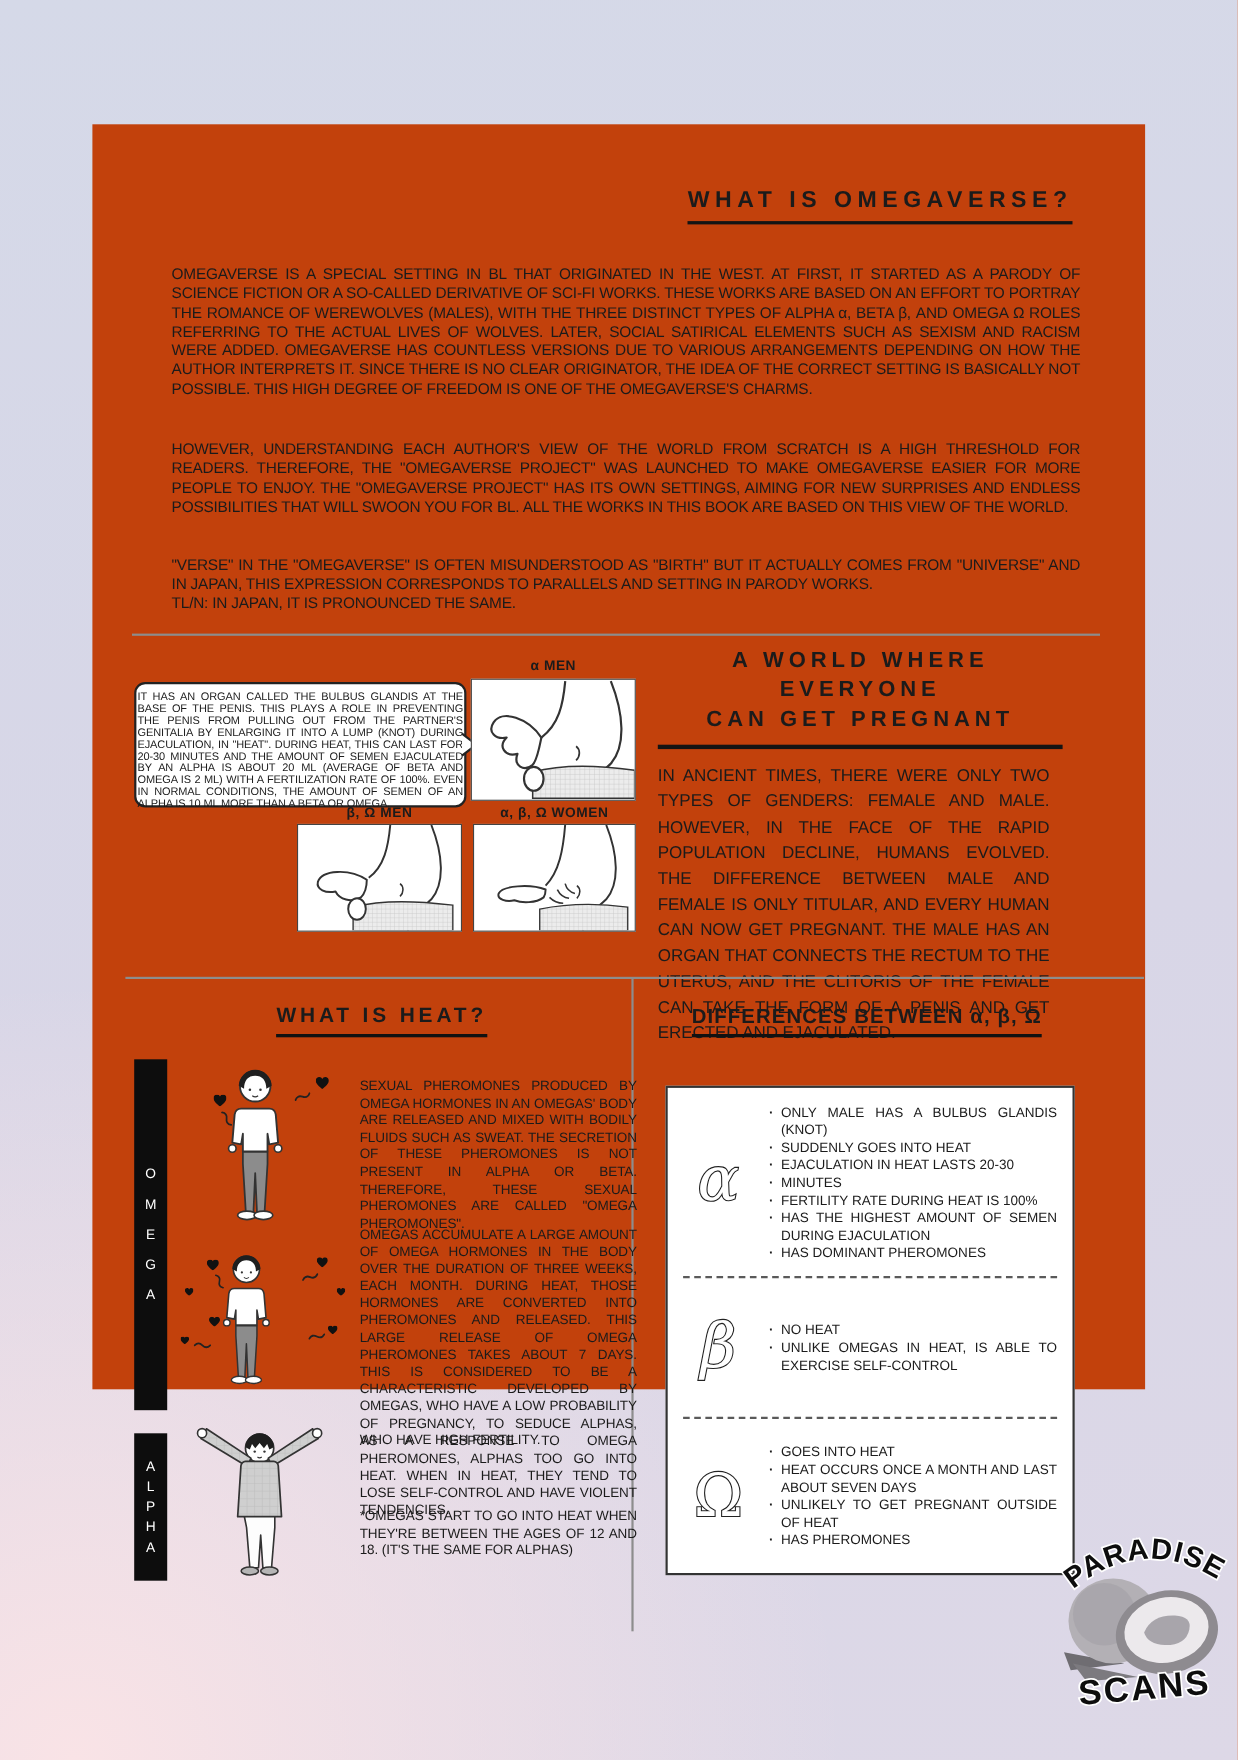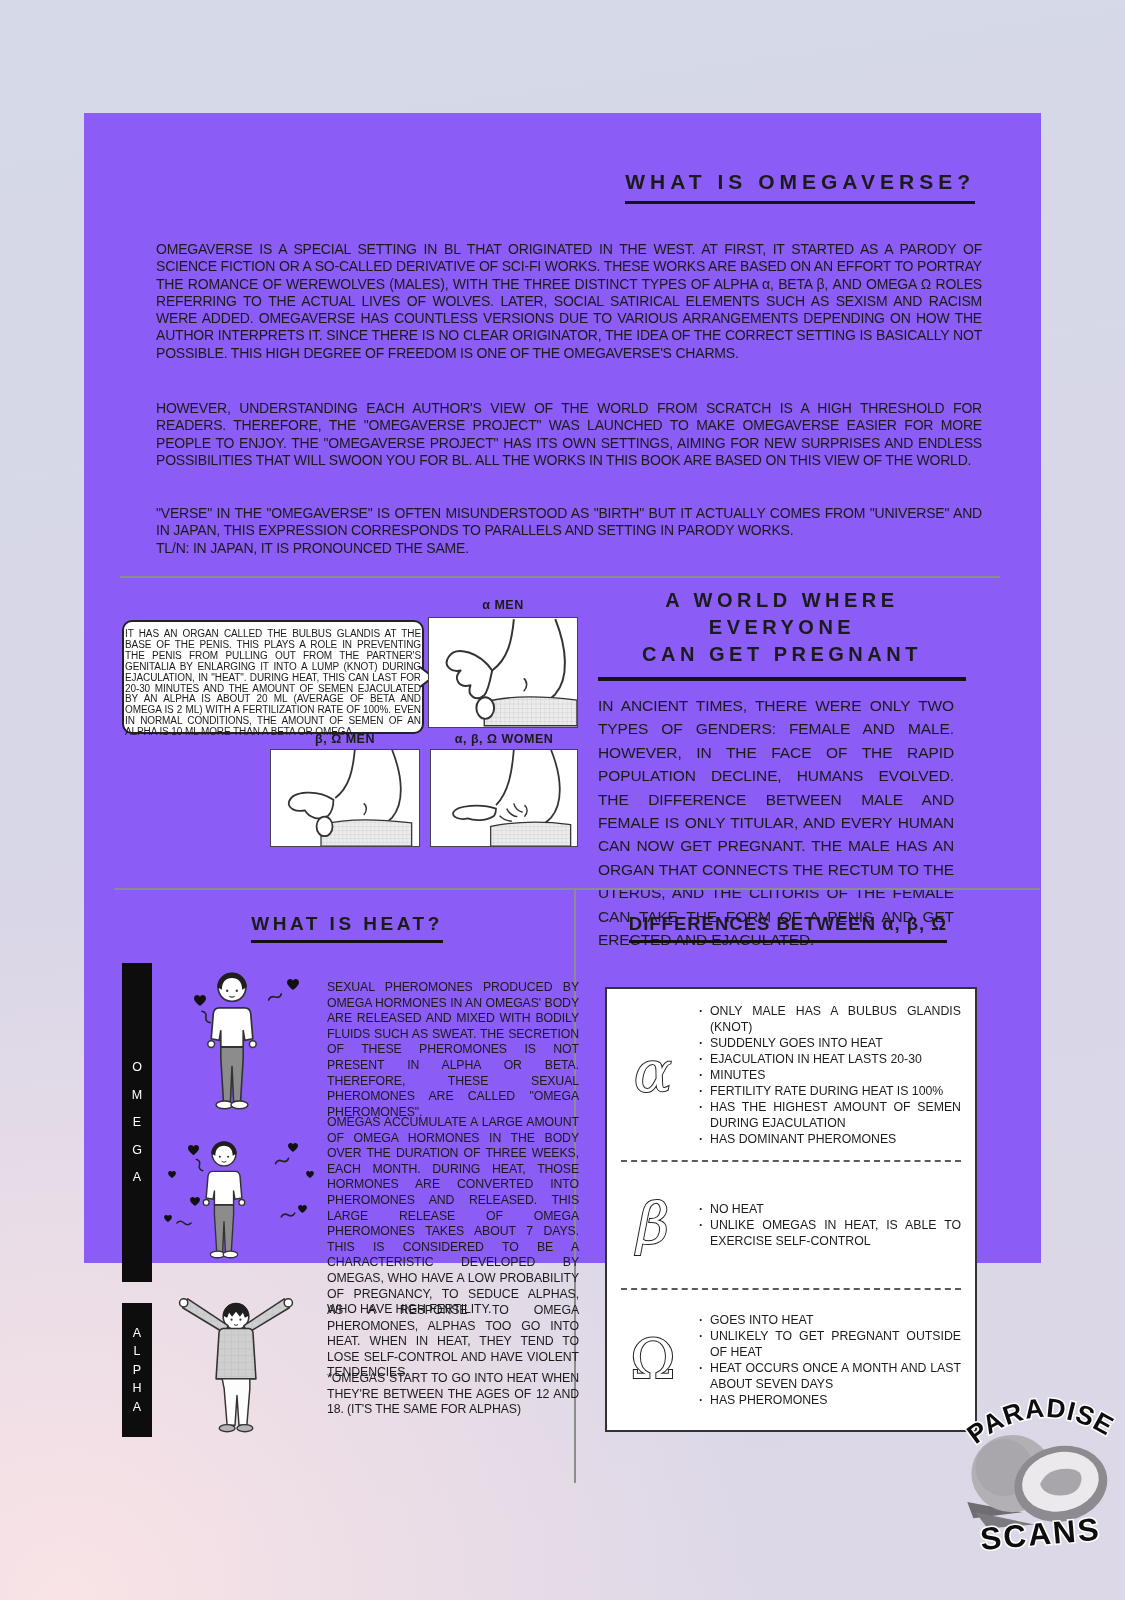--- a/index.html
+++ b/index.html
@@ -4,21 +4,21 @@
 <style>
   html,body{margin:0;padding:0;}
   body{
     width:1125px;height:1600px;position:relative;overflow:hidden;
     font-family:"Liberation Sans",sans-serif;color:#1b1b1b;
     background:
       radial-gradient(120% 85% at 6% 100%, #f9e3e6 0%, rgba(249,227,230,0) 52%),
       linear-gradient(172deg, #d5d9e8 0%, #d8d6e7 55%, #ddd8e7 100%);
   }
   .defs{position:absolute;width:0;height:0;overflow:hidden}
-  .page{position:absolute;left:84px;top:113px;width:957px;height:1150px;background:#8b5cf6;}
+  .page{position:absolute;left:84px;top:113px;width:957px;height:1150px;background:#c2410c;}
 
   
   .intro-title{position:absolute;top:57px;right:66px;font-size:21px;font-weight:bold;
     letter-spacing:5px;border-bottom:3px solid #141414;padding-bottom:7px;white-space:nowrap;}
   .p-intro{position:absolute;left:56px;width:826px;font-size:14px;line-height:17.3px;
     letter-spacing:-0.2px;text-align:justify;white-space:pre-line;margin:16px;}
   #p1{top:112px}#p2{top:271px}#p3{top:376px}
   .hr1{position:absolute;left:36px;top:463px;width:880px;height:2px;background:#8d8d8d}
   .hr2{position:absolute;left:30px;top:775px;width:926px;height:2px;background:#8d8d8d}
   .vline{position:absolute;left:490px;top:777px;width:2px;height:593px;background:#8d8d8d}
@@ -322,22 +322,22 @@
     </div>
     <div class="diff-sep"></div>
     <div class="diff-row" id="row-o">
       <div class="sym">
         <svg width="80" height="80" viewBox="0 0 80 80">
             <text x="40" y="58" text-anchor="middle" font-family="DejaVu Serif, serif" font-size="54" fill="#fff" stroke="#222" stroke-width="2" paint-order="stroke">Ω</text>
           </svg>
       </div>
       <ul class="bullets">
         <li>GOES INTO HEAT</li>
+        <li>HEAT OCCURS ONCE A MONTH AND LAST ABOUT SEVEN DAYS</li>
         <li>UNLIKELY TO GET PREGNANT OUTSIDE OF HEAT</li>
-        <li>HEAT OCCURS ONCE A MONTH AND LAST ABOUT SEVEN DAYS</li>
         <li>HAS PHEROMONES</li>
       </ul>
     </div>
   </div>
 </div>
 
 <div id="logo">
   <svg viewBox="0 0 160 175" xmlns="http://www.w3.org/2000/svg" xmlns:xlink="http://www.w3.org/1999/xlink">
     <defs>
         <path id="lg-arc" d="M16,64 Q80,12 150,58" fill="none"></path>

